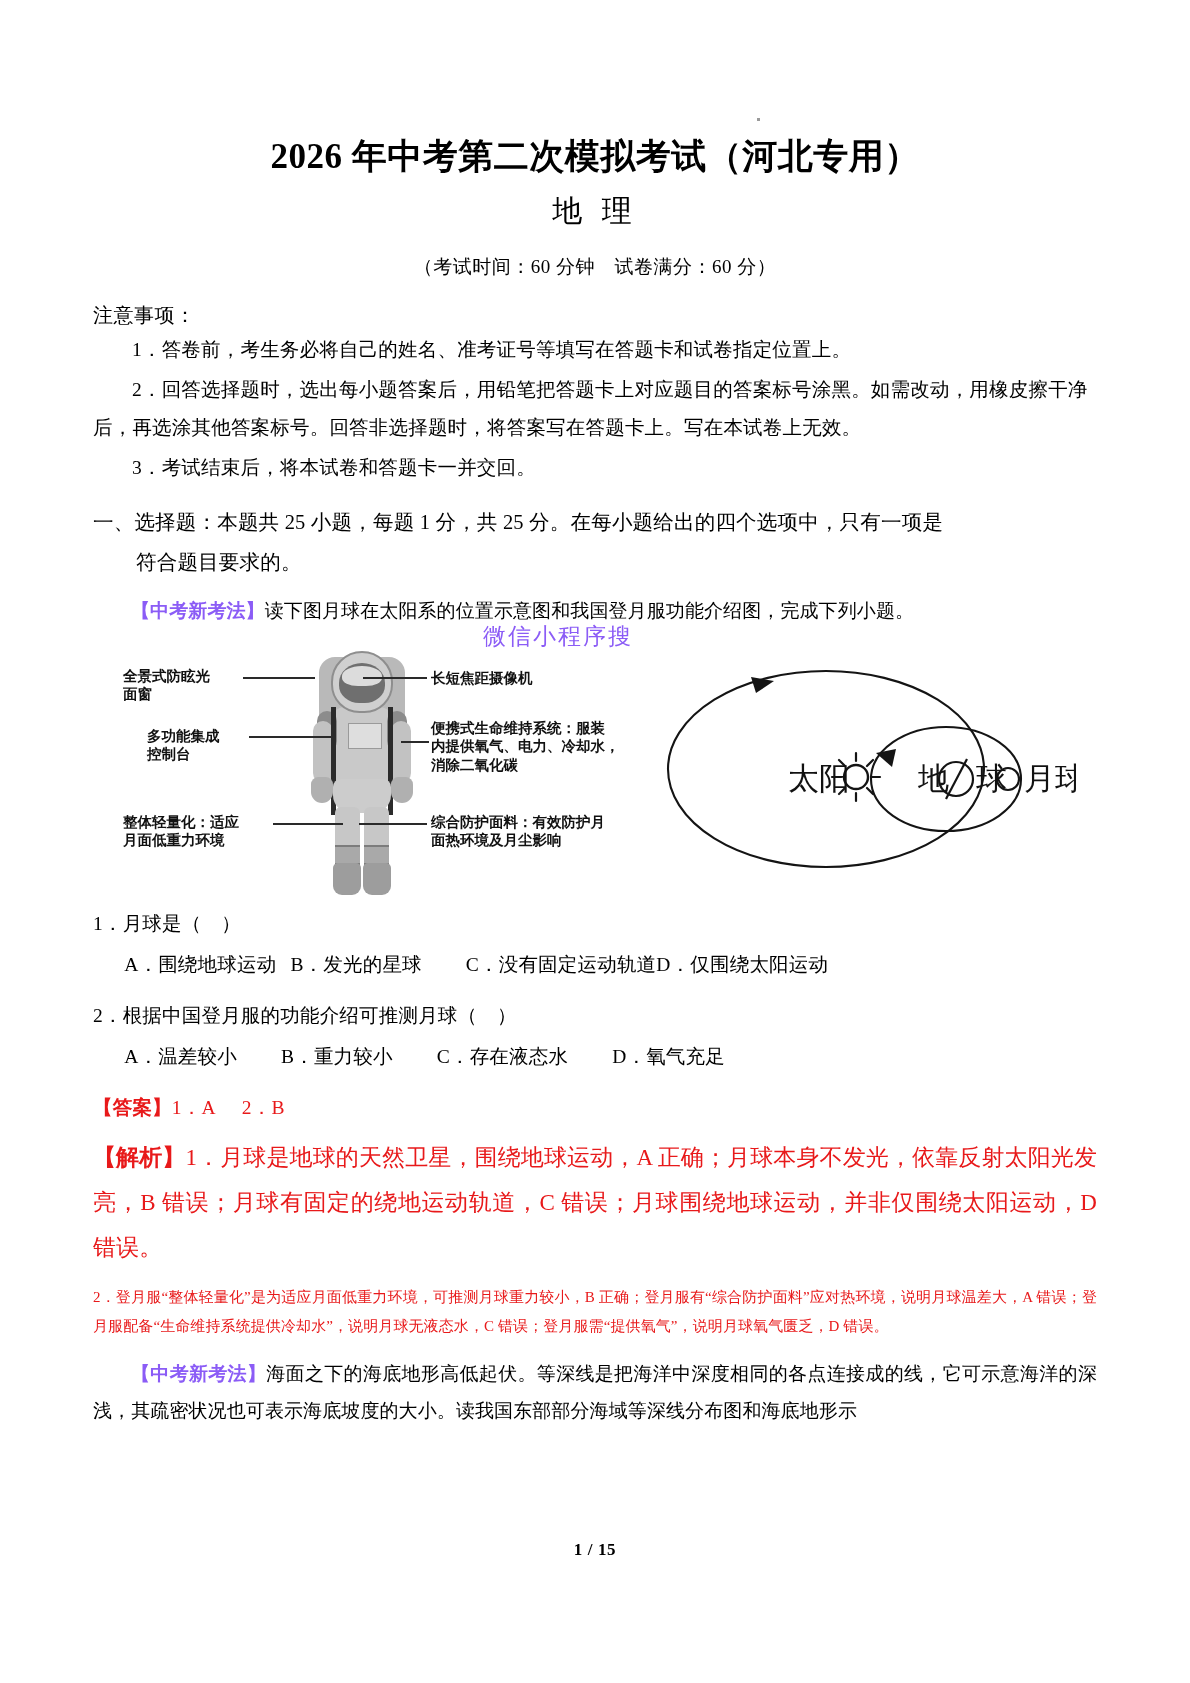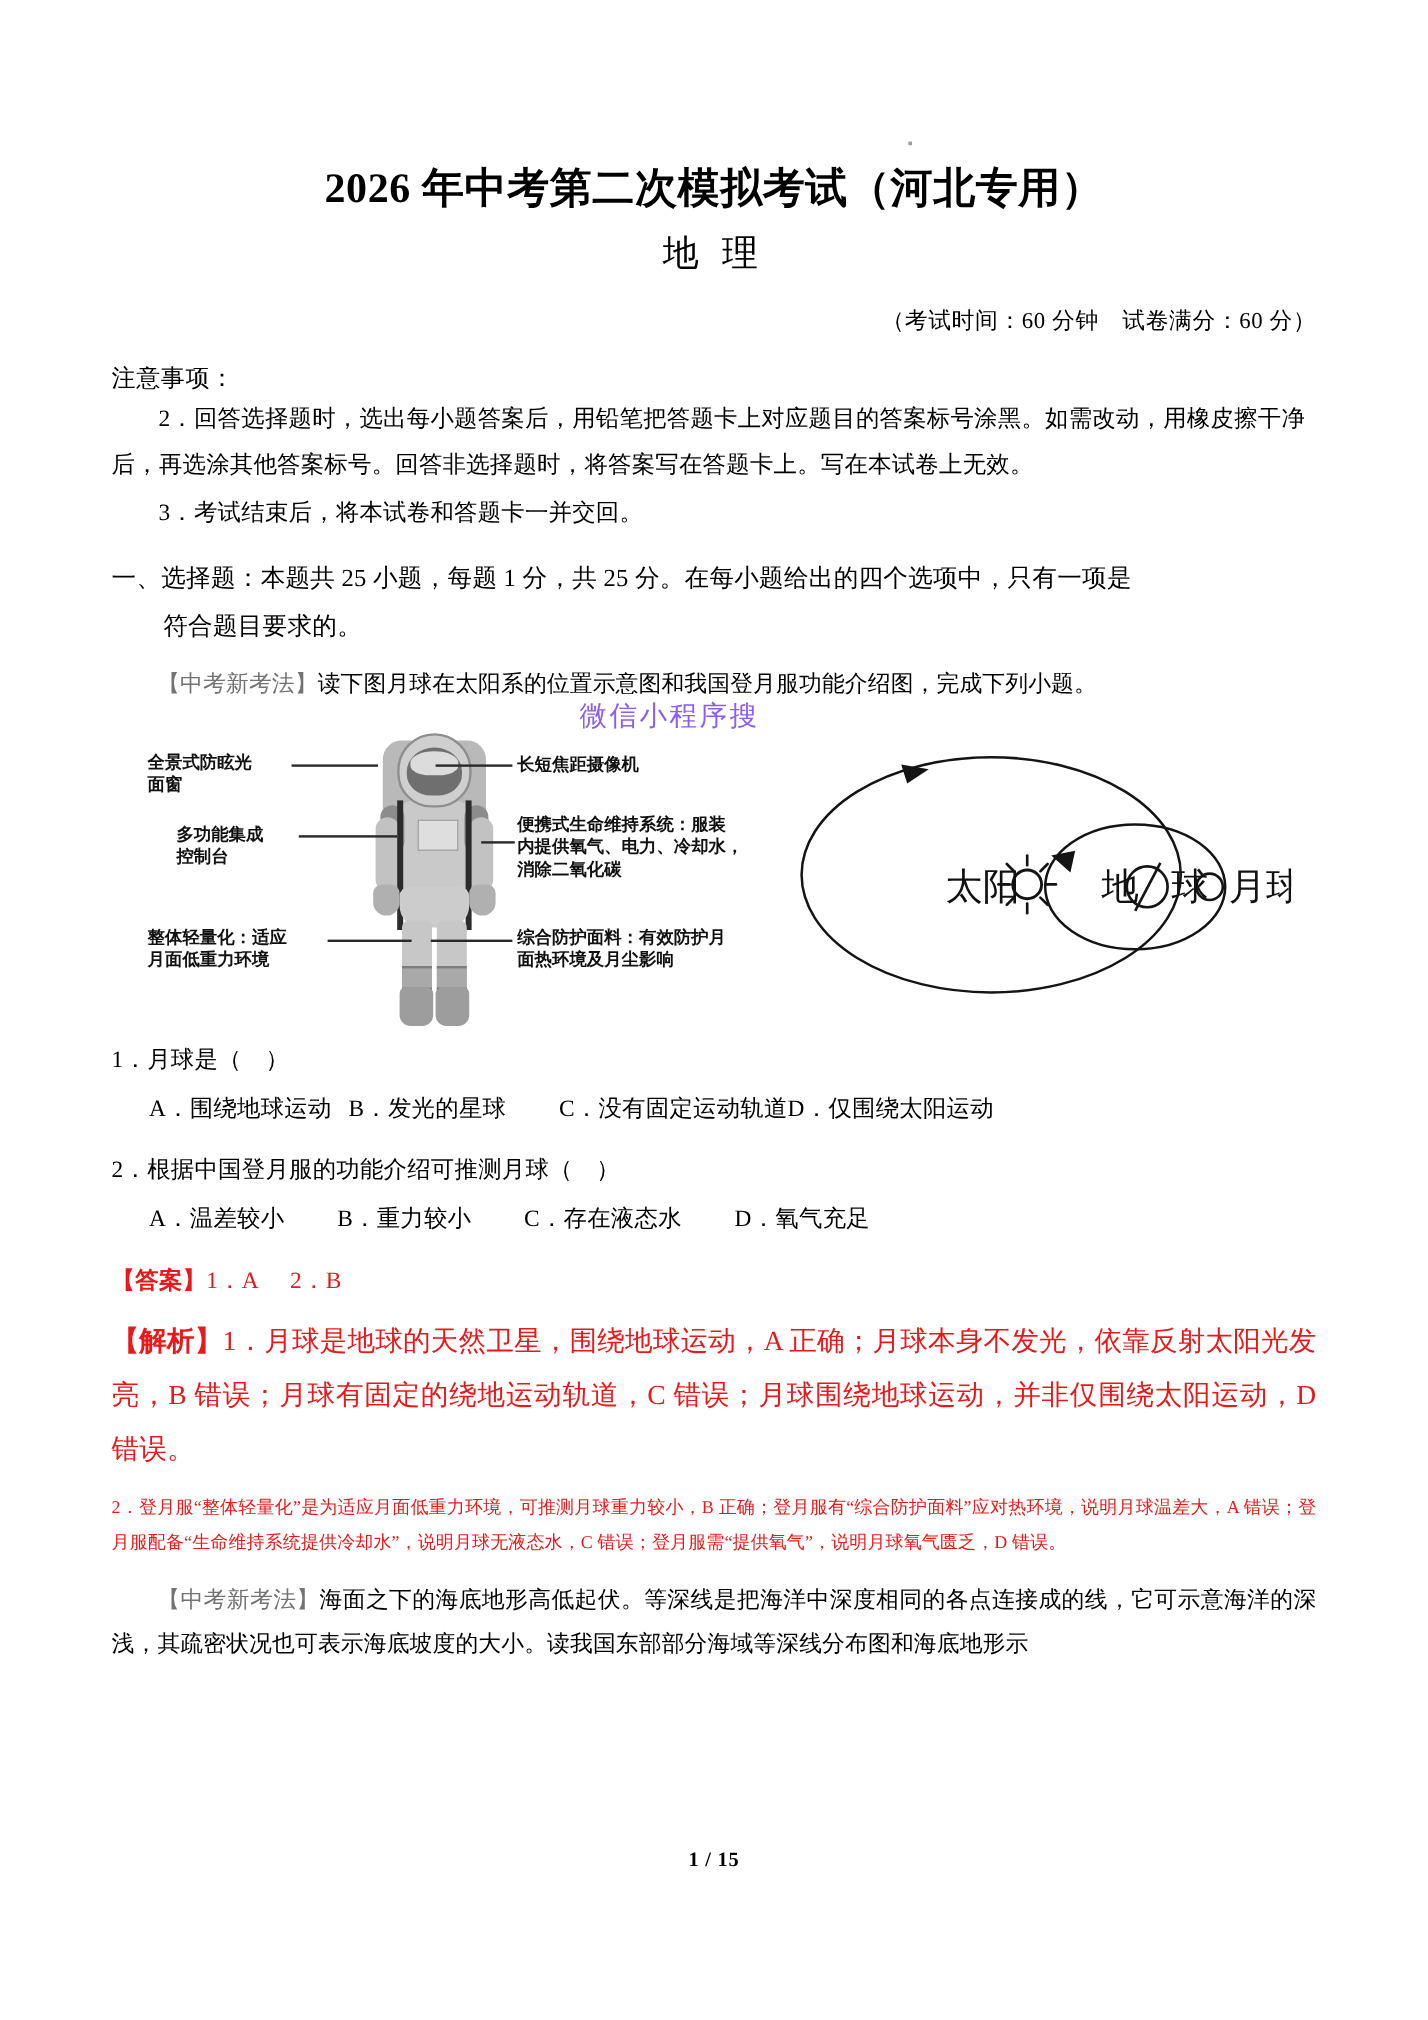--- a/index.html
+++ b/index.html
@@ -43,21 +43,21 @@
   }
   .doc-subject {
     text-align: center;
     font-size: 30px;
     font-weight: 400;
     margin-top: 12px;
     letter-spacing: 6px;
     font-family: "Liberation Serif", "DejaVu Serif", serif;
   }
   .doc-meta {
-    text-align: right;
+    text-align: center;
     font-size: 19px;
     margin-top: 22px;
     letter-spacing: 0.5px;
   }
 
   
   .notice-title {
     font-size: 20px;
     font-weight: 400;
     margin-top: 22px;
@@ -86,22 +86,22 @@
 
   
   .stimulus {
     font-size: 19px;
     line-height: 1.9;
     text-indent: 2em;
     margin-top: 10px;
     letter-spacing: 0.1px;
   }
   .tag-blue {
-    color: #737373;
-    font-weight: 400;
+    color: #8b5cf6;
+    font-weight: 700;
   }
 
   
   .figure {
     position: relative;
     width: 100%;
     height: 258px;
     margin-top: 4px;
   }
   .watermark {
@@ -238,20 +238,21 @@
 
   <div class="top-dot"></div>
 
   <div class="content">
 
     <div class="doc-title">2026 年中考第二次模拟考试（河北专用）</div>
     <div class="doc-subject">地 理</div>
     <div class="doc-meta">（考试时间：60 分钟　试卷满分：60 分）</div>
 
     <div class="notice-title">注意事项：</div>
+    <div class="notice-item">1．答卷前，考生务必将自己的姓名、准考证号等填写在答题卡和试卷指定位置上。</div>
     <div class="notice-item">2．回答选择题时，选出每小题答案后，用铅笔把答题卡上对应题目的答案标号涂黑。如需改动，用橡皮擦干净后，再选涂其他答案标号。回答非选择题时，将答案写在答题卡上。写在本试卷上无效。</div>
     <div class="notice-item">3．考试结束后，将本试卷和答题卡一并交回。</div>
 
     <div class="section-heading">
       <span>一、选择题：</span><span>本题共 25 小题，每题 1 分，共 25 分。在每小题给出的四个选项中，只有一项是</span>
       <span class="cont">符合题目要求的。</span>
     </div>
 
     <div class="stimulus">
       <span class="tag-blue">【中考新考法】</span><span>读下图月球在太阳系的位置示意图和我国登月服功能介绍图，完成下列小题。</span>

